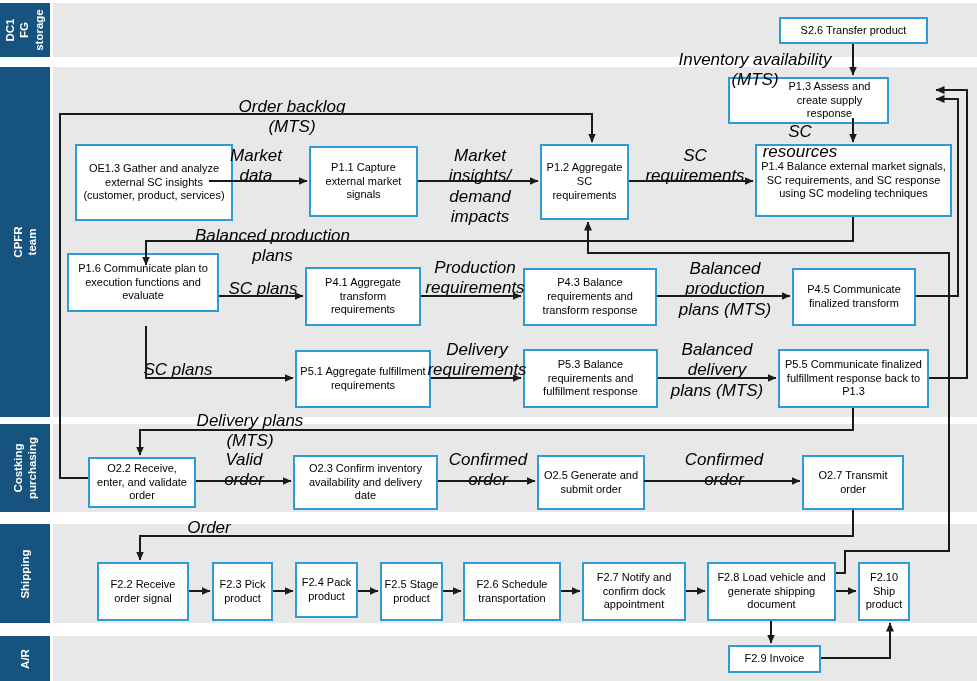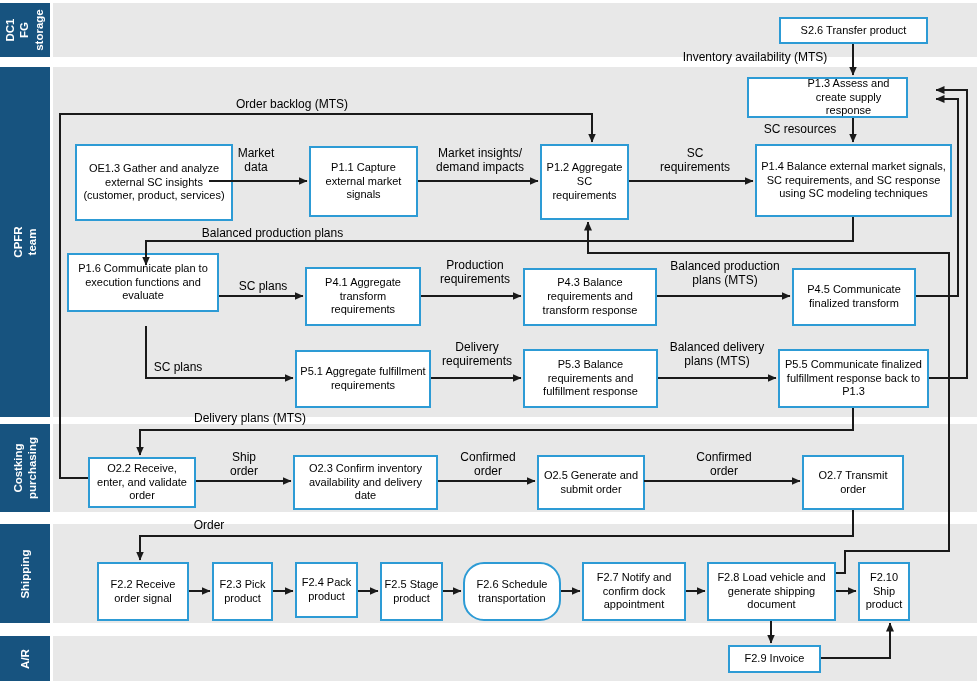--- a/index.html
+++ b/index.html
@@ -7,21 +7,21 @@
           font-family:"Liberation Sans",sans-serif;overflow:hidden;}
   .lane-band{position:absolute;left:53px;right:0;background:#E8E8E8;}
   .lane-tab{position:absolute;left:0;width:50px;background:#17537F;}
   .lane-tab span{position:absolute;top:50%;left:50%;
           transform:translate(-50%,-50%) rotate(-90deg);
           color:#fff;font-weight:bold;font-size:11.5px;line-height:1.25;
           text-align:center;white-space:pre-line;}
   .node{position:absolute;background:#fff;border:2px solid #2D9BD5;
           box-sizing:border-box;display:flex;align-items:center;justify-content:center;
           text-align:center;font-size:11px;line-height:1.25;color:#000;padding:1px 2px;}
-  .flabel{position:absolute;font-size:12px;line-height:1.2;
+  .flabel{position:absolute;font-style:italic;font-size:17px;line-height:1.2;
           text-align:center;color:#000;white-space:pre-line;}
   svg.arrows{position:absolute;left:0;top:0;pointer-events:none;}
 </style>
 </head>
 <body>
 
 <div class="canvas">
 
   <div class="lane-band" style="top:3px;height:54px;"></div>
   <div class="lane-band" style="top:67px;height:350px;"></div>
@@ -41,41 +41,41 @@
 purchasing</span>
     </div>
   <div class="lane-tab" style="top:524px;height:99px;">
       <span>Shipping</span>
     </div>
   <div class="lane-tab" style="top:636px;height:45px;">
       <span>A/R</span>
     </div>
 
   <div class="node" style="left:779px;top:17px;width:149px;height:27px;">S2.6 Transfer product</div>
-  <div class="node" style="left:747px;top:77px;width:161px;height:41px;padding-left:44px;">P1.3 Assess and create supply response</div>
+  <div class="node" style="left:728px;top:77px;width:161px;height:47px;padding-left:44px;">P1.3 Assess and create supply response</div>
   <div class="node" style="left:755px;top:144px;width:197px;height:73px;">P1.4 Balance external market signals, SC requirements, and SC response using SC modeling techniques</div>
   <div class="node" style="left:75px;top:144px;width:158px;height:77px;">OE1.3 Gather and analyze external SC insights (customer, product, services)</div>
   <div class="node" style="left:309px;top:146px;width:109px;height:71px;">P1.1 Capture external market signals</div>
   <div class="node" style="left:540px;top:144px;width:89px;height:76px;">P1.2 Aggregate SC requirements</div>
   <div class="node" style="left:67px;top:253px;width:152px;height:59px;">P1.6 Communicate plan to execution functions and evaluate</div>
   <div class="node" style="left:305px;top:267px;width:116px;height:59px;">P4.1 Aggregate transform requirements</div>
   <div class="node" style="left:523px;top:268px;width:134px;height:58px;">P4.3 Balance requirements and transform response</div>
   <div class="node" style="left:792px;top:268px;width:124px;height:58px;">P4.5 Communicate finalized transform</div>
   <div class="node" style="left:295px;top:350px;width:136px;height:58px;">P5.1 Aggregate fulfillment requirements</div>
   <div class="node" style="left:523px;top:349px;width:135px;height:59px;">P5.3 Balance requirements and fulfillment response</div>
   <div class="node" style="left:778px;top:349px;width:151px;height:59px;">P5.5 Communicate finalized fulfillment response back to P1.3</div>
   <div class="node" style="left:88px;top:457px;width:108px;height:51px;">O2.2 Receive, enter, and validate order</div>
   <div class="node" style="left:293px;top:455px;width:145px;height:55px;">O2.3 Confirm inventory availability and delivery date</div>
   <div class="node" style="left:537px;top:455px;width:108px;height:55px;">O2.5 Generate and submit order</div>
   <div class="node" style="left:802px;top:455px;width:102px;height:55px;">O2.7 Transmit order</div>
   <div class="node" style="left:97px;top:562px;width:92px;height:59px;">F2.2 Receive order signal</div>
   <div class="node" style="left:212px;top:562px;width:61px;height:59px;">F2.3 Pick product</div>
   <div class="node" style="left:295px;top:562px;width:63px;height:56px;">F2.4 Pack product</div>
   <div class="node" style="left:380px;top:562px;width:63px;height:59px;">F2.5 Stage product</div>
-  <div class="node" style="left:463px;top:562px;width:98px;height:59px;border-radius:21px;">F2.6 Schedule transportation</div>
+  <div class="node" style="left:463px;top:562px;width:98px;height:59px;">F2.6 Schedule transportation</div>
   <div class="node" style="left:582px;top:562px;width:104px;height:59px;">F2.7 Notify and confirm dock appointment</div>
   <div class="node" style="left:707px;top:562px;width:129px;height:59px;">F2.8 Load vehicle and generate shipping document</div>
   <div class="node" style="left:858px;top:562px;width:52px;height:59px;">F2.10 Ship product</div>
   <div class="node" style="left:728px;top:645px;width:93px;height:28px;">F2.9 Invoice</div>
 
   <div class="flabel" style="left:660px;top:50px;width:190px;">Inventory availability (MTS)</div>
   <div class="flabel" style="left:222px;top:97px;width:140px;">Order backlog (MTS)</div>
   <div class="flabel" style="left:221px;top:146px;width:70px;">Market
 data</div>
   <div class="flabel" style="left:424px;top:146px;width:112px;">Market insights/
@@ -88,21 +88,21 @@
   <div class="flabel" style="left:424px;top:258px;width:102px;">Production
 requirements</div>
   <div class="flabel" style="left:658px;top:259px;width:134px;">Balanced production
 plans (MTS)</div>
   <div class="flabel" style="left:142px;top:360px;width:72px;">SC plans</div>
   <div class="flabel" style="left:426px;top:340px;width:102px;">Delivery
 requirements</div>
   <div class="flabel" style="left:650px;top:340px;width:134px;">Balanced delivery
 plans (MTS)</div>
   <div class="flabel" style="left:183px;top:411px;width:134px;">Delivery plans (MTS)</div>
-  <div class="flabel" style="left:210px;top:450px;width:68px;">Ship
+  <div class="flabel" style="left:210px;top:450px;width:68px;">Valid
 order</div>
   <div class="flabel" style="left:448px;top:450px;width:80px;">Confirmed
 order</div>
   <div class="flabel" style="left:684px;top:450px;width:80px;">Confirmed
 order</div>
   <div class="flabel" style="left:185px;top:518px;width:48px;">Order</div>
 
   <svg class="arrows" width="977" height="681" viewBox="0 0 977 681">
     <defs>
       <marker id="ah" markerUnits="userSpaceOnUse" markerWidth="9" markerHeight="8" refX="8.5" refY="4" orient="auto">

